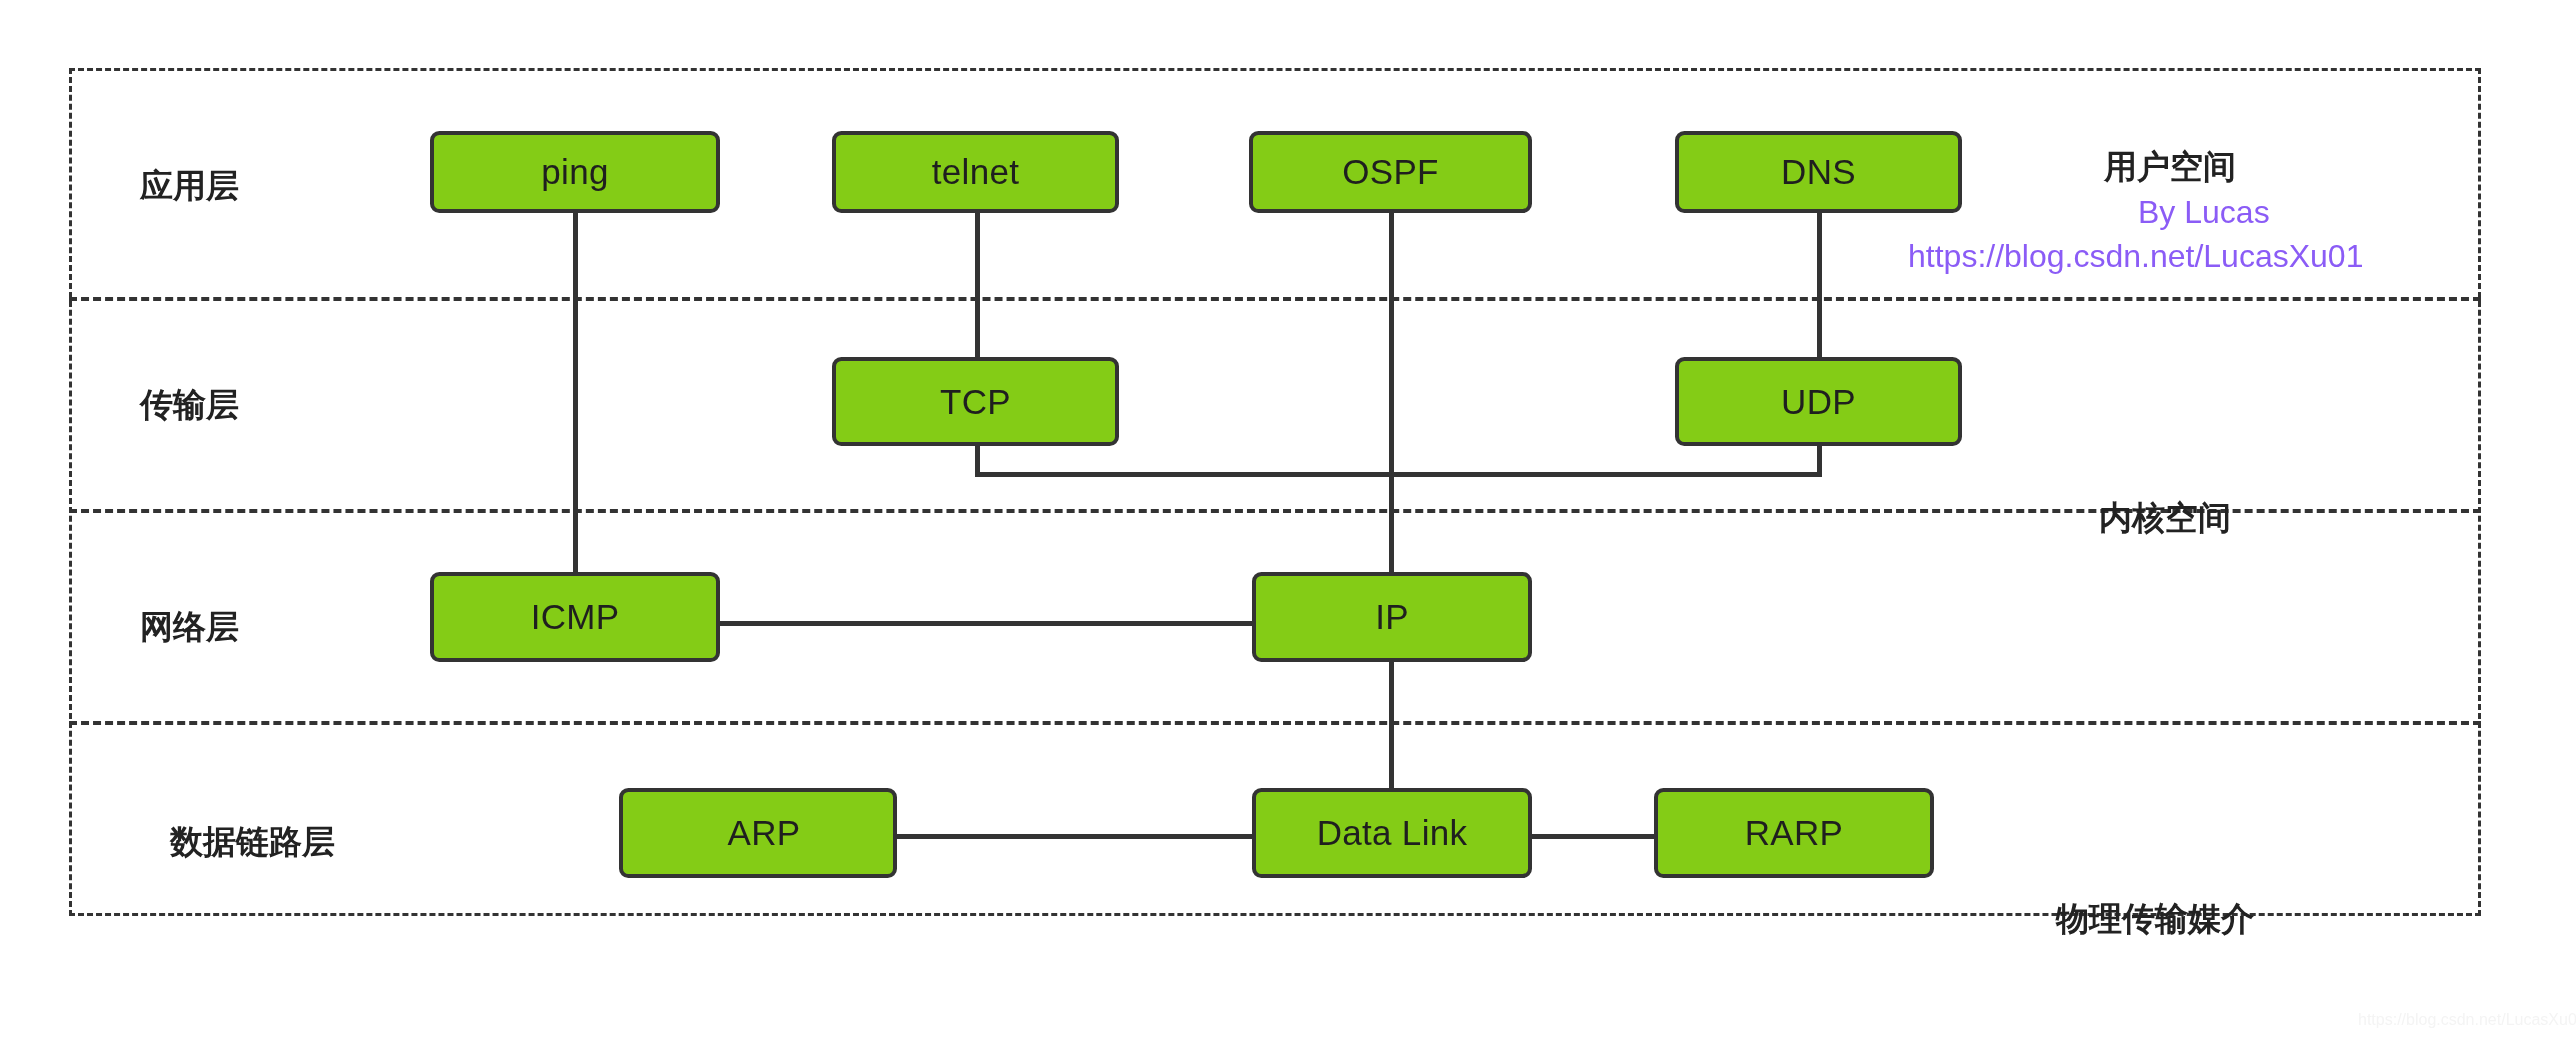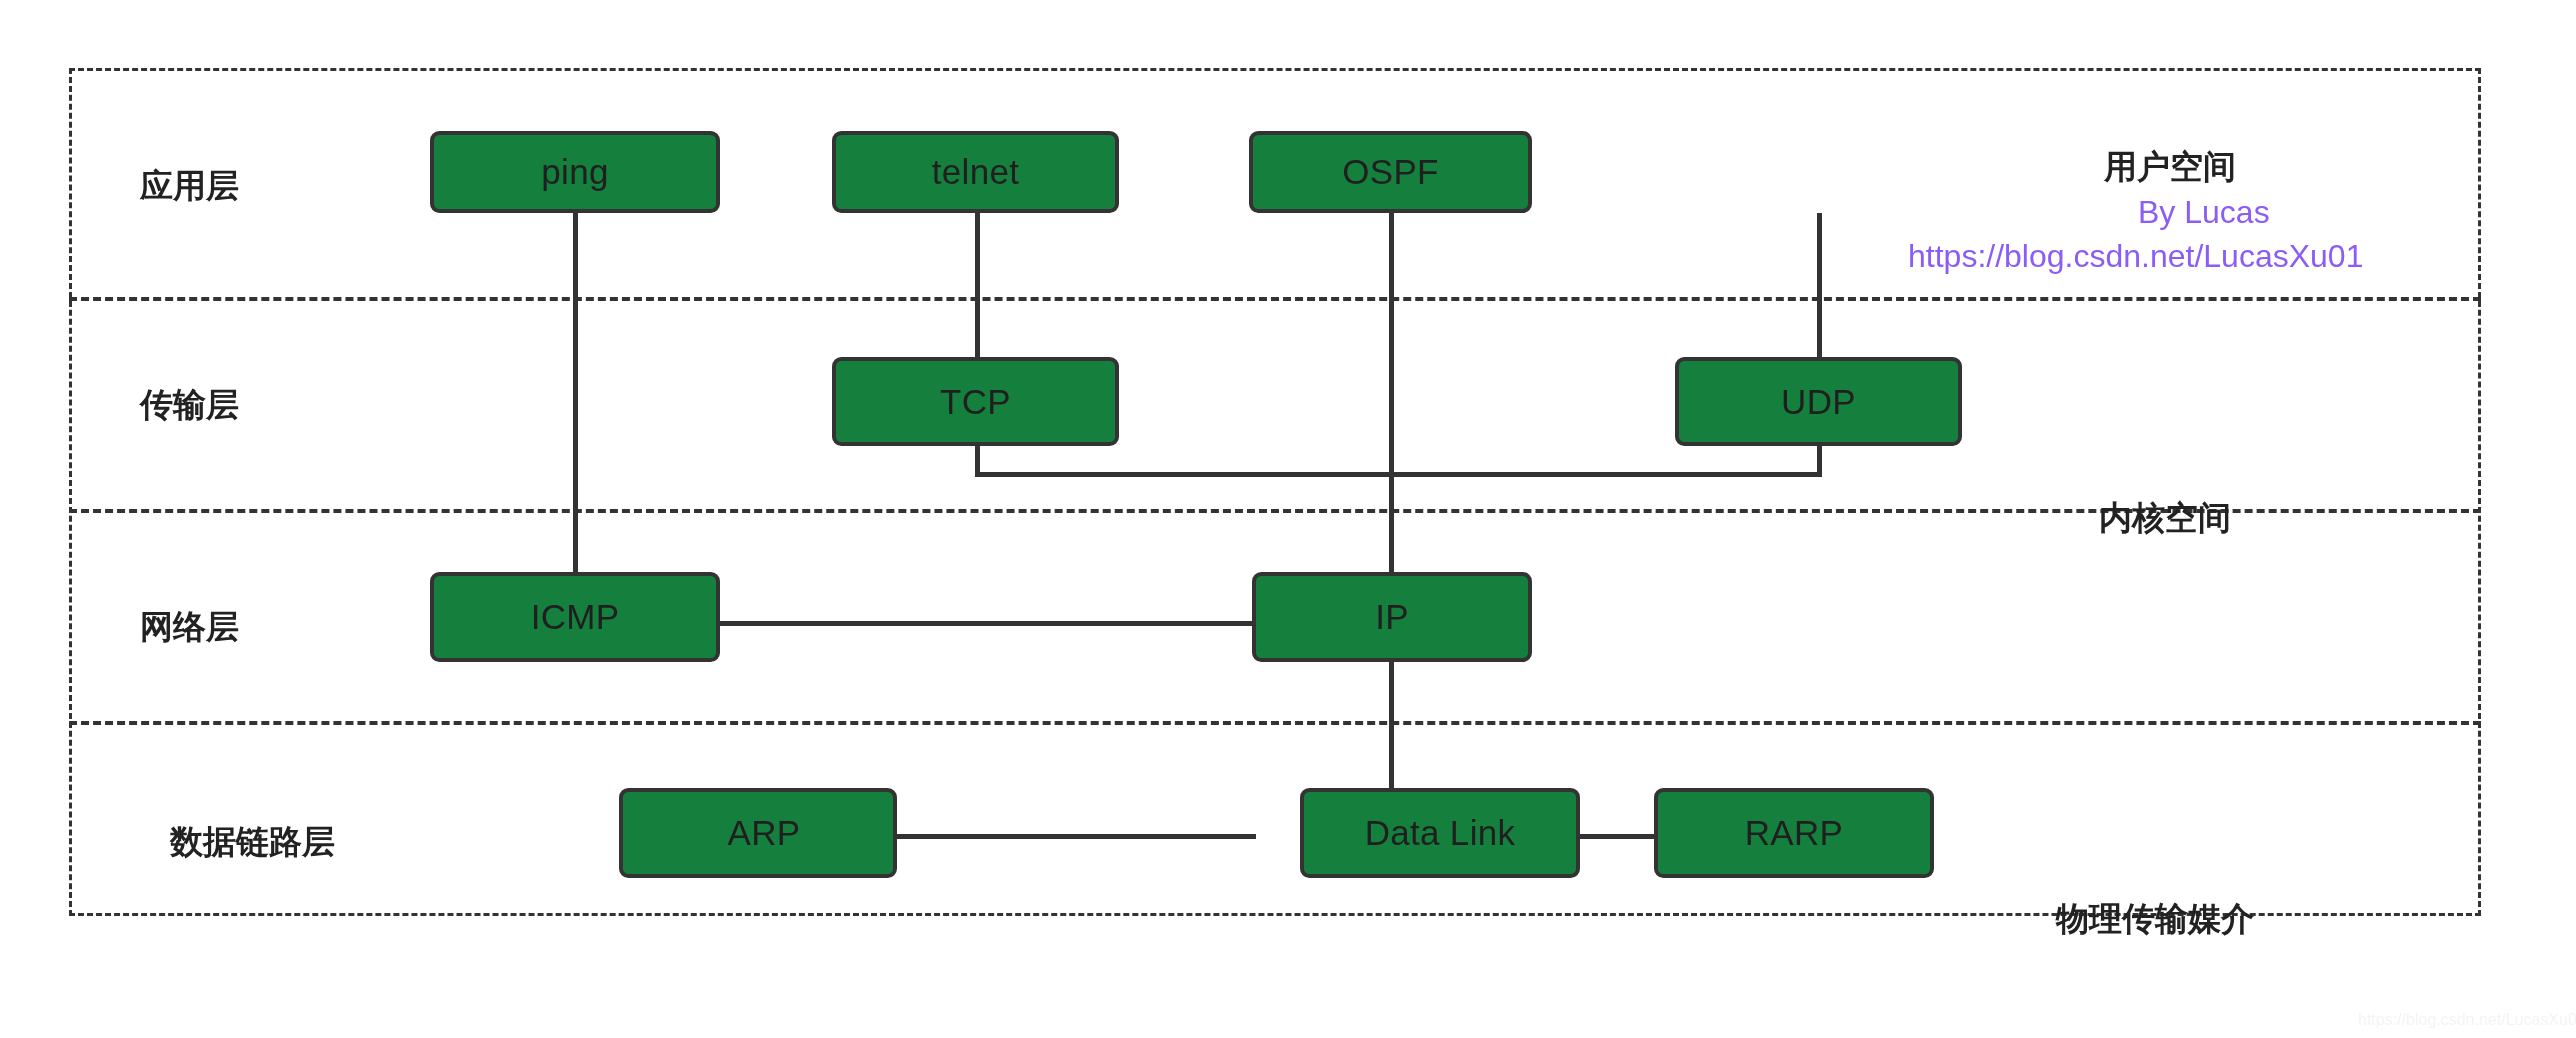--- a/index.html
+++ b/index.html
@@ -47,21 +47,21 @@
   }
   .conn-h {
     position: absolute;
     height: 4.7px;
     background: #333333;
   }
 
   
   .node {
     position: absolute;
-    background: #15803d;
+    background: #84cc16;
     border: 4.7px solid #333333;
     border-radius: 9.3px;
     display: flex;
     align-items: center;
     justify-content: center;
     color: #1f1f1f;
     font-size: 35px;
     font-weight: 400;
     letter-spacing: 0.3px;
     z-index: 5;
@@ -148,32 +148,33 @@
   <div class="layer-label" style="top:383px;">传输层</div>
   <div class="layer-label" style="top:605px;">网络层</div>
   <div class="layer-label" style="top:820px;margin-left:30px;">数据链路层</div>
 
   <div class="node" style="left:430px; top:131px; width:290px; height:82px;">ping</div>
 
   <div class="node" style="left:832px; top:131px; width:287px; height:82px;">telnet</div>
 
   <div class="node" style="left:1249px; top:131px; width:283px; height:82px;">OSPF</div>
 
+  <div class="node" style="left:1675px; top:131px; width:287px; height:82px;">DNS</div>
 
   <div class="node" style="left:832px; top:357px; width:287px; height:89px;">TCP</div>
 
   <div class="node" style="left:1675px; top:357px; width:287px; height:89px;">UDP</div>
 
   <div class="node" style="left:430px; top:572px; width:290px; height:90px;">ICMP</div>
 
   <div class="node" style="left:1252px; top:572px; width:280px; height:90px;">IP</div>
 
   <div class="node" style="left:619px; top:788px; width:278px; height:90px;padding-left:12px;">ARP</div>
 
-  <div class="node" style="left:1252px; top:788px; width:280px; height:90px;margin-left:48px;">Data Link</div>
+  <div class="node" style="left:1252px; top:788px; width:280px; height:90px;">Data Link</div>
 
   <div class="node" style="left:1654px; top:788px; width:280px; height:90px;">RARP</div>
 
   <div class="space-label" style="left:2104px; top:145px;">用户空间</div>
 
   <div class="space-label on-line" style="left:2099px; top:496px;">内核空间</div>
 
   <div class="space-label on-line" style="left:2056px; top:897px;">物理传输媒介</div>
 
   <div class="watermark wm-by" style="left:2138px; top:194px;">By Lucas</div>

